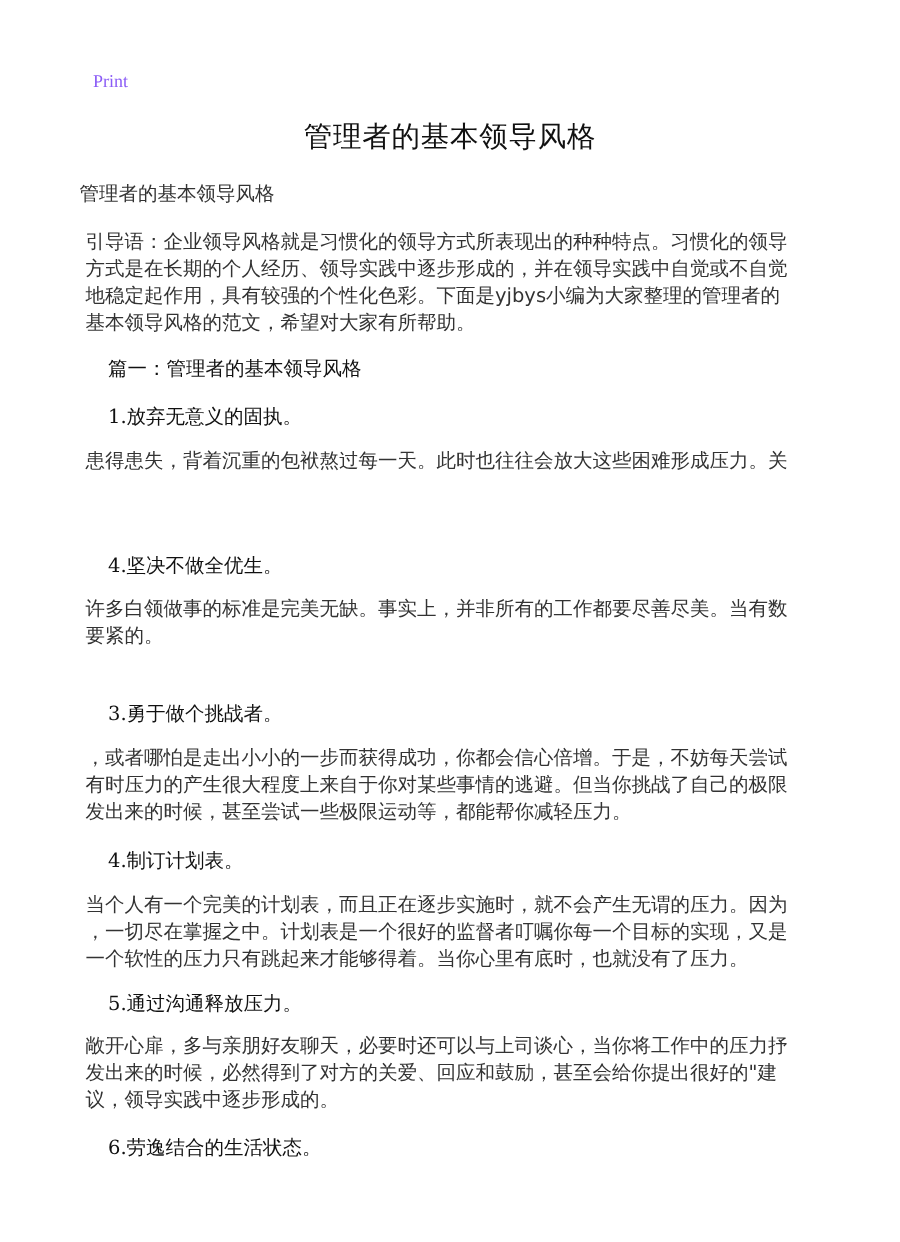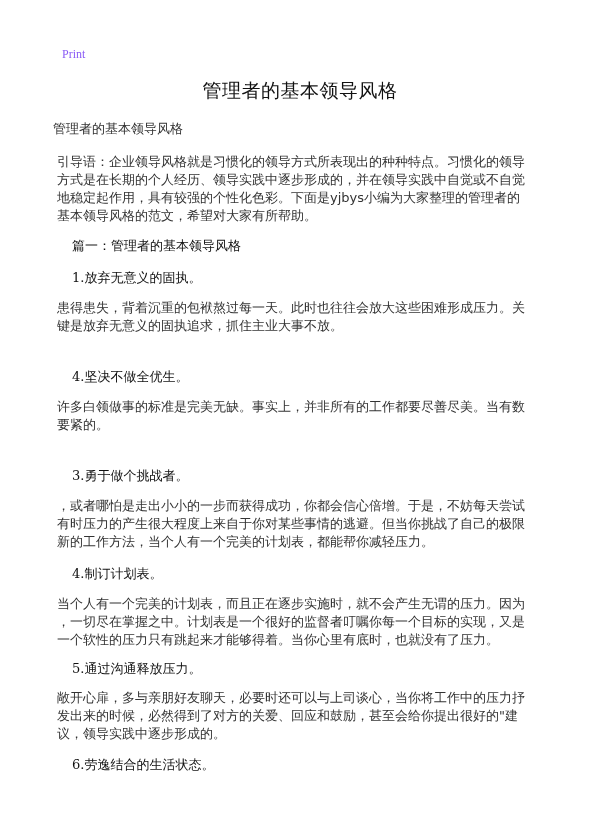--- a/index.html
+++ b/index.html
@@ -25,34 +25,33 @@
     <span class="line">方式是在长期的个人经历、领导实践中逐步形成的，并在领导实践中自觉或不自觉</span>
     <span class="line">地稳定起作用，具有较强的个性化色彩。下面是yjbys小编为大家整理的管理者的</span>
     <span class="line">基本领导风格的范文，希望对大家有所帮助。</span>
   </p>
 
   <h2 class="heading" style="top:233px">篇一：管理者的基本领导风格</h2>
 
   <h3 class="heading" style="top:265px">1.放弃无意义的固执。</h3>
   <p class="para" style="top:296px">
     <span class="line">患得患失，背着沉重的包袱熬过每一天。此时也往往会放大这些困难形成压力。关</span>
-    <span class="line">键是放弃无意义的固执追求，抓住主业大事不放。</span>
   </p>
 
   <h3 class="heading" style="top:364px">4.坚决不做全优生。</h3>
   <p class="para" style="top:395px">
     <span class="line">许多白领做事的标准是完美无缺。事实上，并非所有的工作都要尽善尽美。当有数</span>
     <span class="line">要紧的。</span>
   </p>
 
   <h3 class="heading" style="top:463px">3.勇于做个挑战者。</h3>
   <p class="para" style="top:494px">
     <span class="line">，或者哪怕是走出小小的一步而获得成功，你都会信心倍增。于是，不妨每天尝试</span>
     <span class="line">有时压力的产生很大程度上来自于你对某些事情的逃避。但当你挑战了自己的极限</span>
-    <span class="line">新的工作方法，当个人有一个完美的计划表，都能帮你减轻压力。</span>
+    <span class="line">发出来的时候，甚至尝试一些极限运动等，都能帮你减轻压力。</span>
   </p>
 
   <h3 class="heading" style="top:561px">4.制订计划表。</h3>
   <p class="para" style="top:592px">
     <span class="line">当个人有一个完美的计划表，而且正在逐步实施时，就不会产生无谓的压力。因为</span>
     <span class="line">，一切尽在掌握之中。计划表是一个很好的监督者叮嘱你每一个目标的实现，又是</span>
     <span class="line">一个软性的压力只有跳起来才能够得着。当你心里有底时，也就没有了压力。</span>
   </p>
 
   <h3 class="heading" style="top:656px">5.通过沟通释放压力。</h3>

